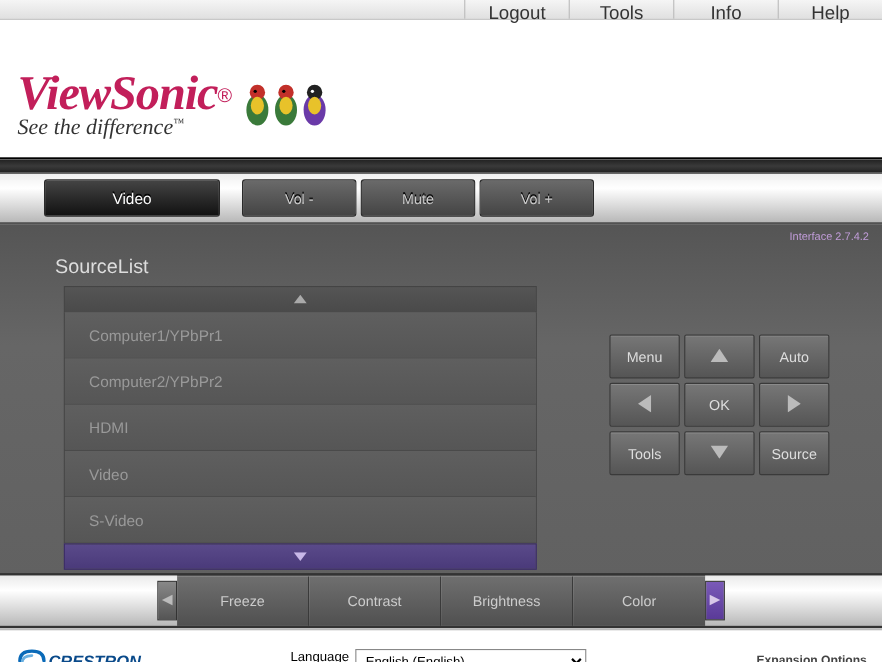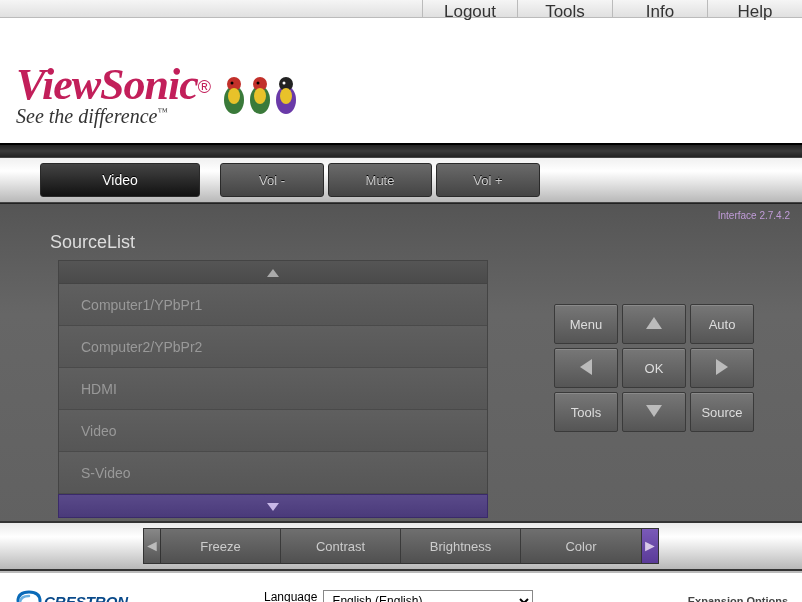--- a/index.html
+++ b/index.html
@@ -168,21 +168,21 @@
     cursor: default;
     color: #bbb;
   }
   .tab-arrow.right {
     background: linear-gradient(to bottom, #7a5ab8, #5a3a98);
     color: #d8c8e8;
     cursor: pointer;
   }
   .tabs {
     display: flex;
-    height: 36px;
+    height: 47px;
     border: 1px solid #333;
     border-left: none; border-right: none; justify-content: flex-end;
   }
   .tab {
     width: 120px;
     background: linear-gradient(to bottom, #6f6f6f, #505050);
     border-right: 1px solid #3a3a3a;
     color: #ccc; font-size: 13px;
     display: flex; align-items: center; justify-content: center;
     cursor: pointer;

